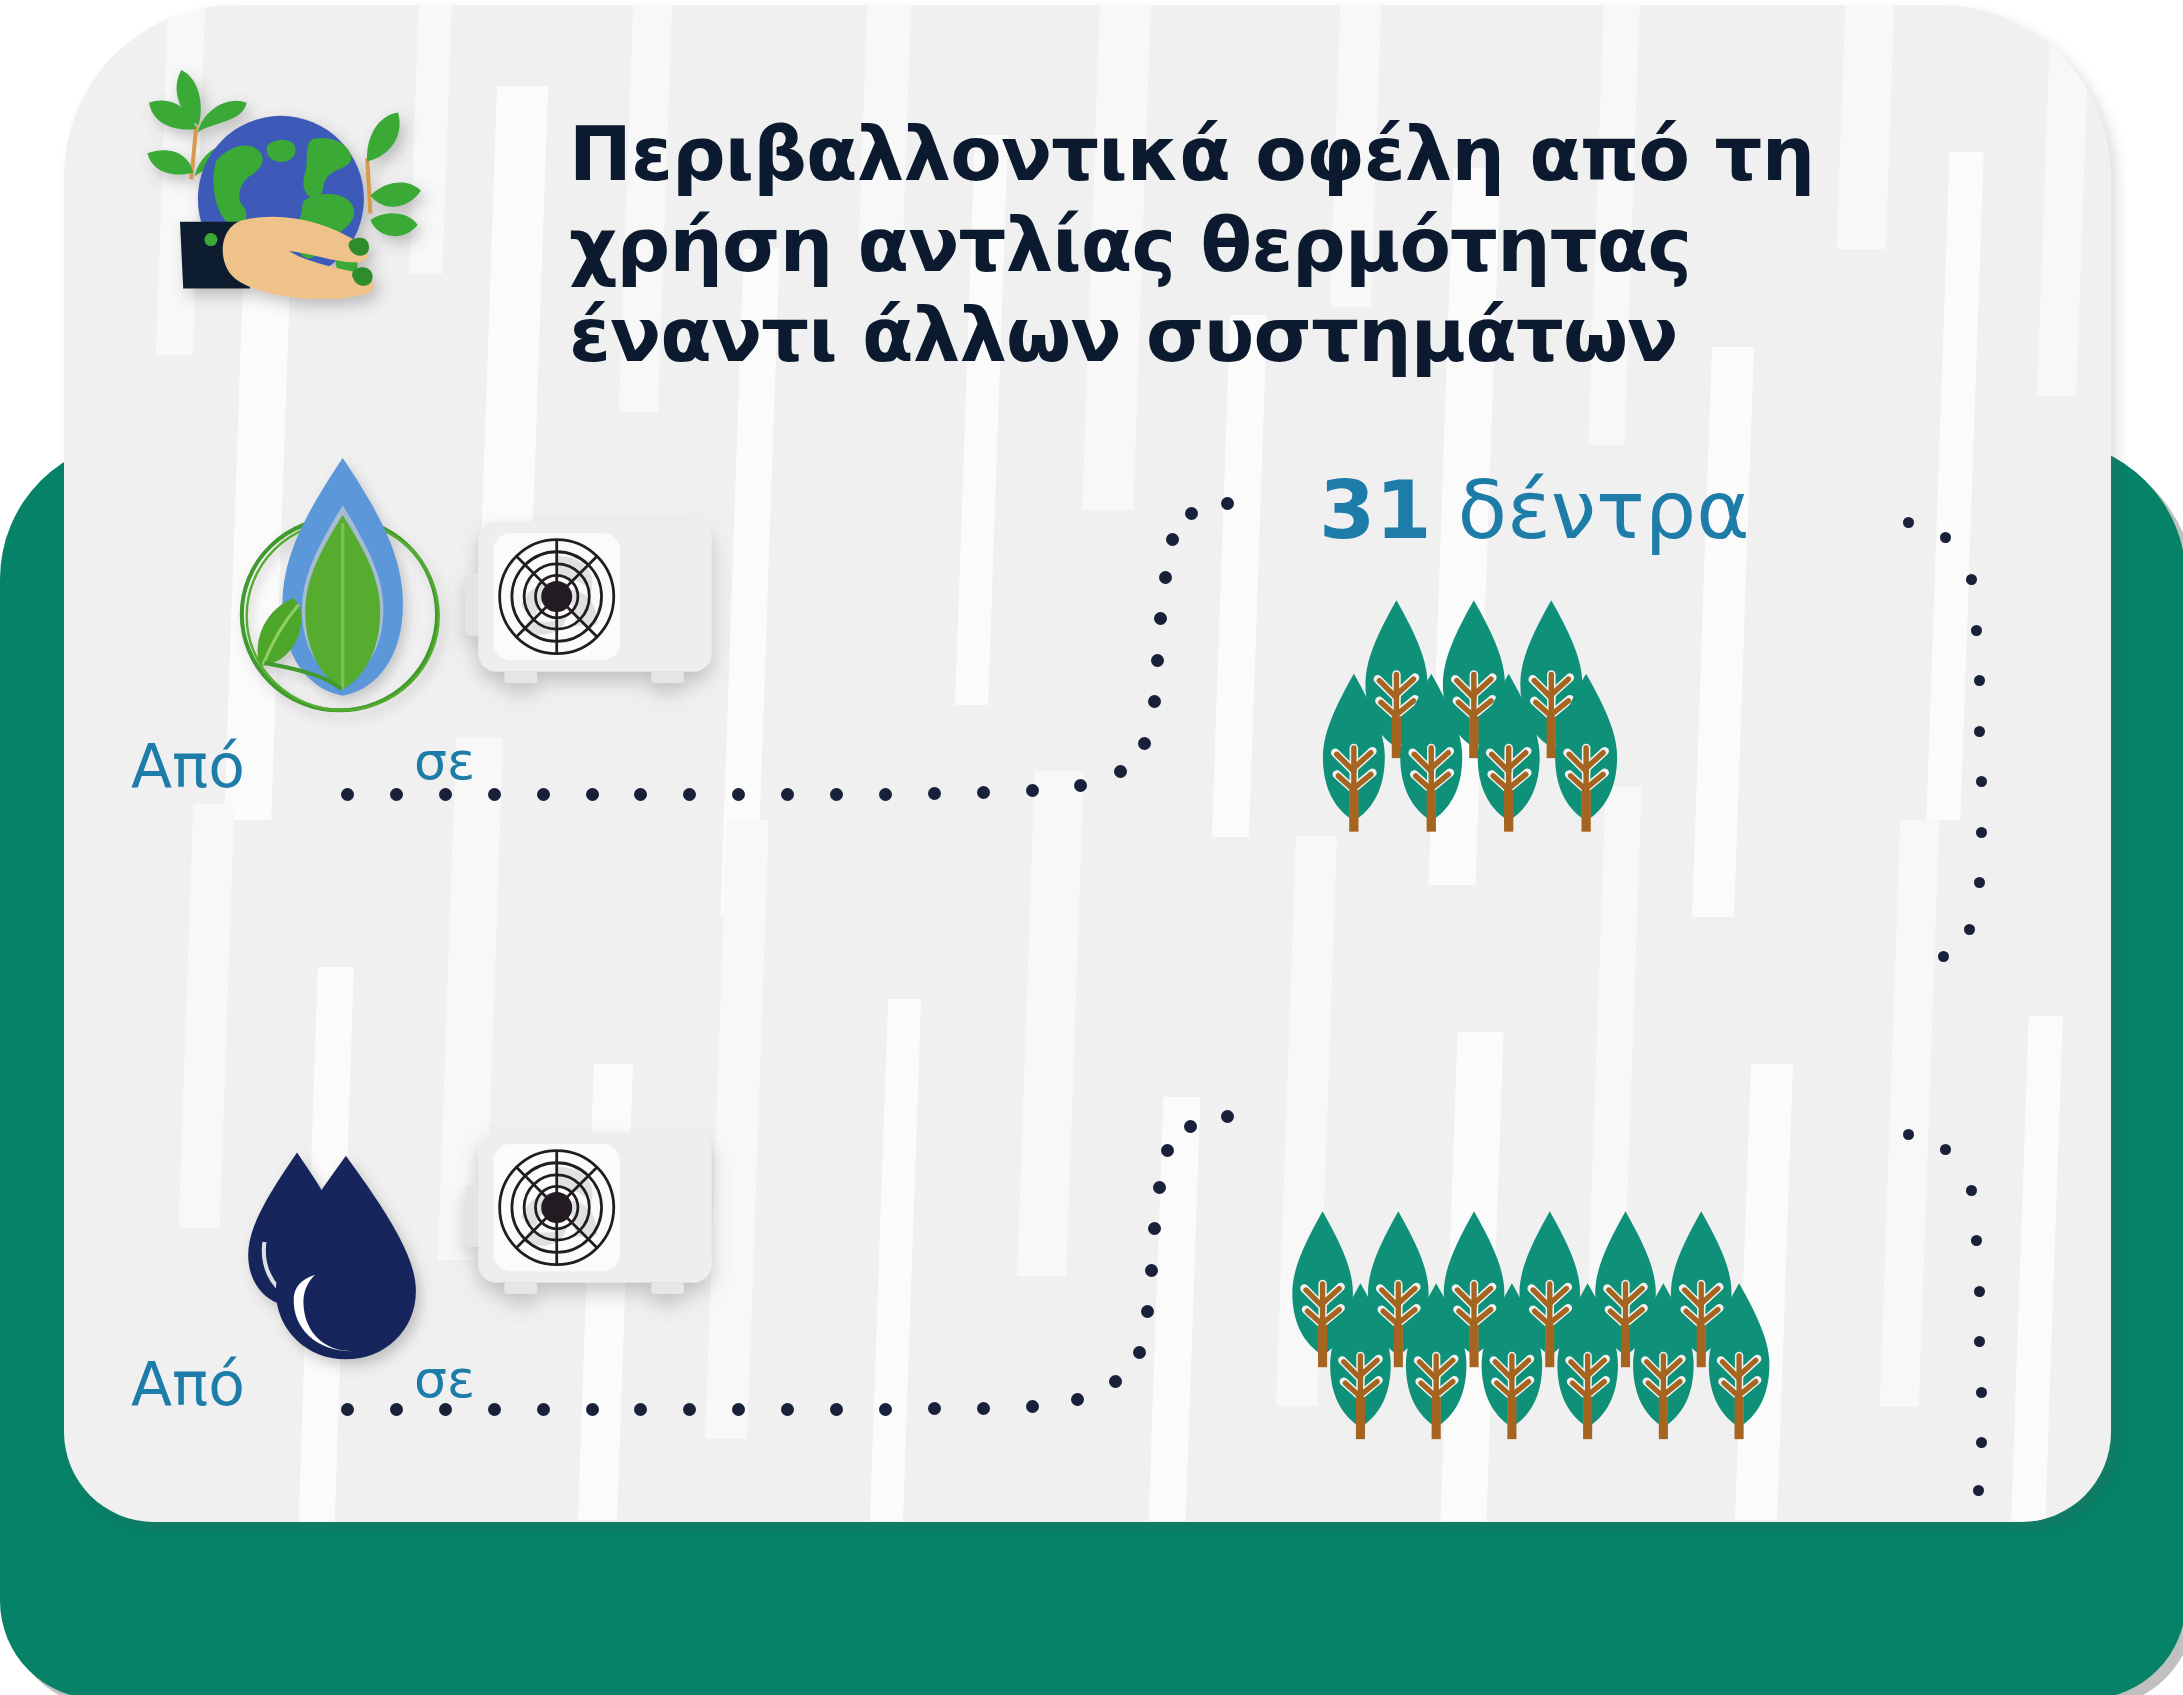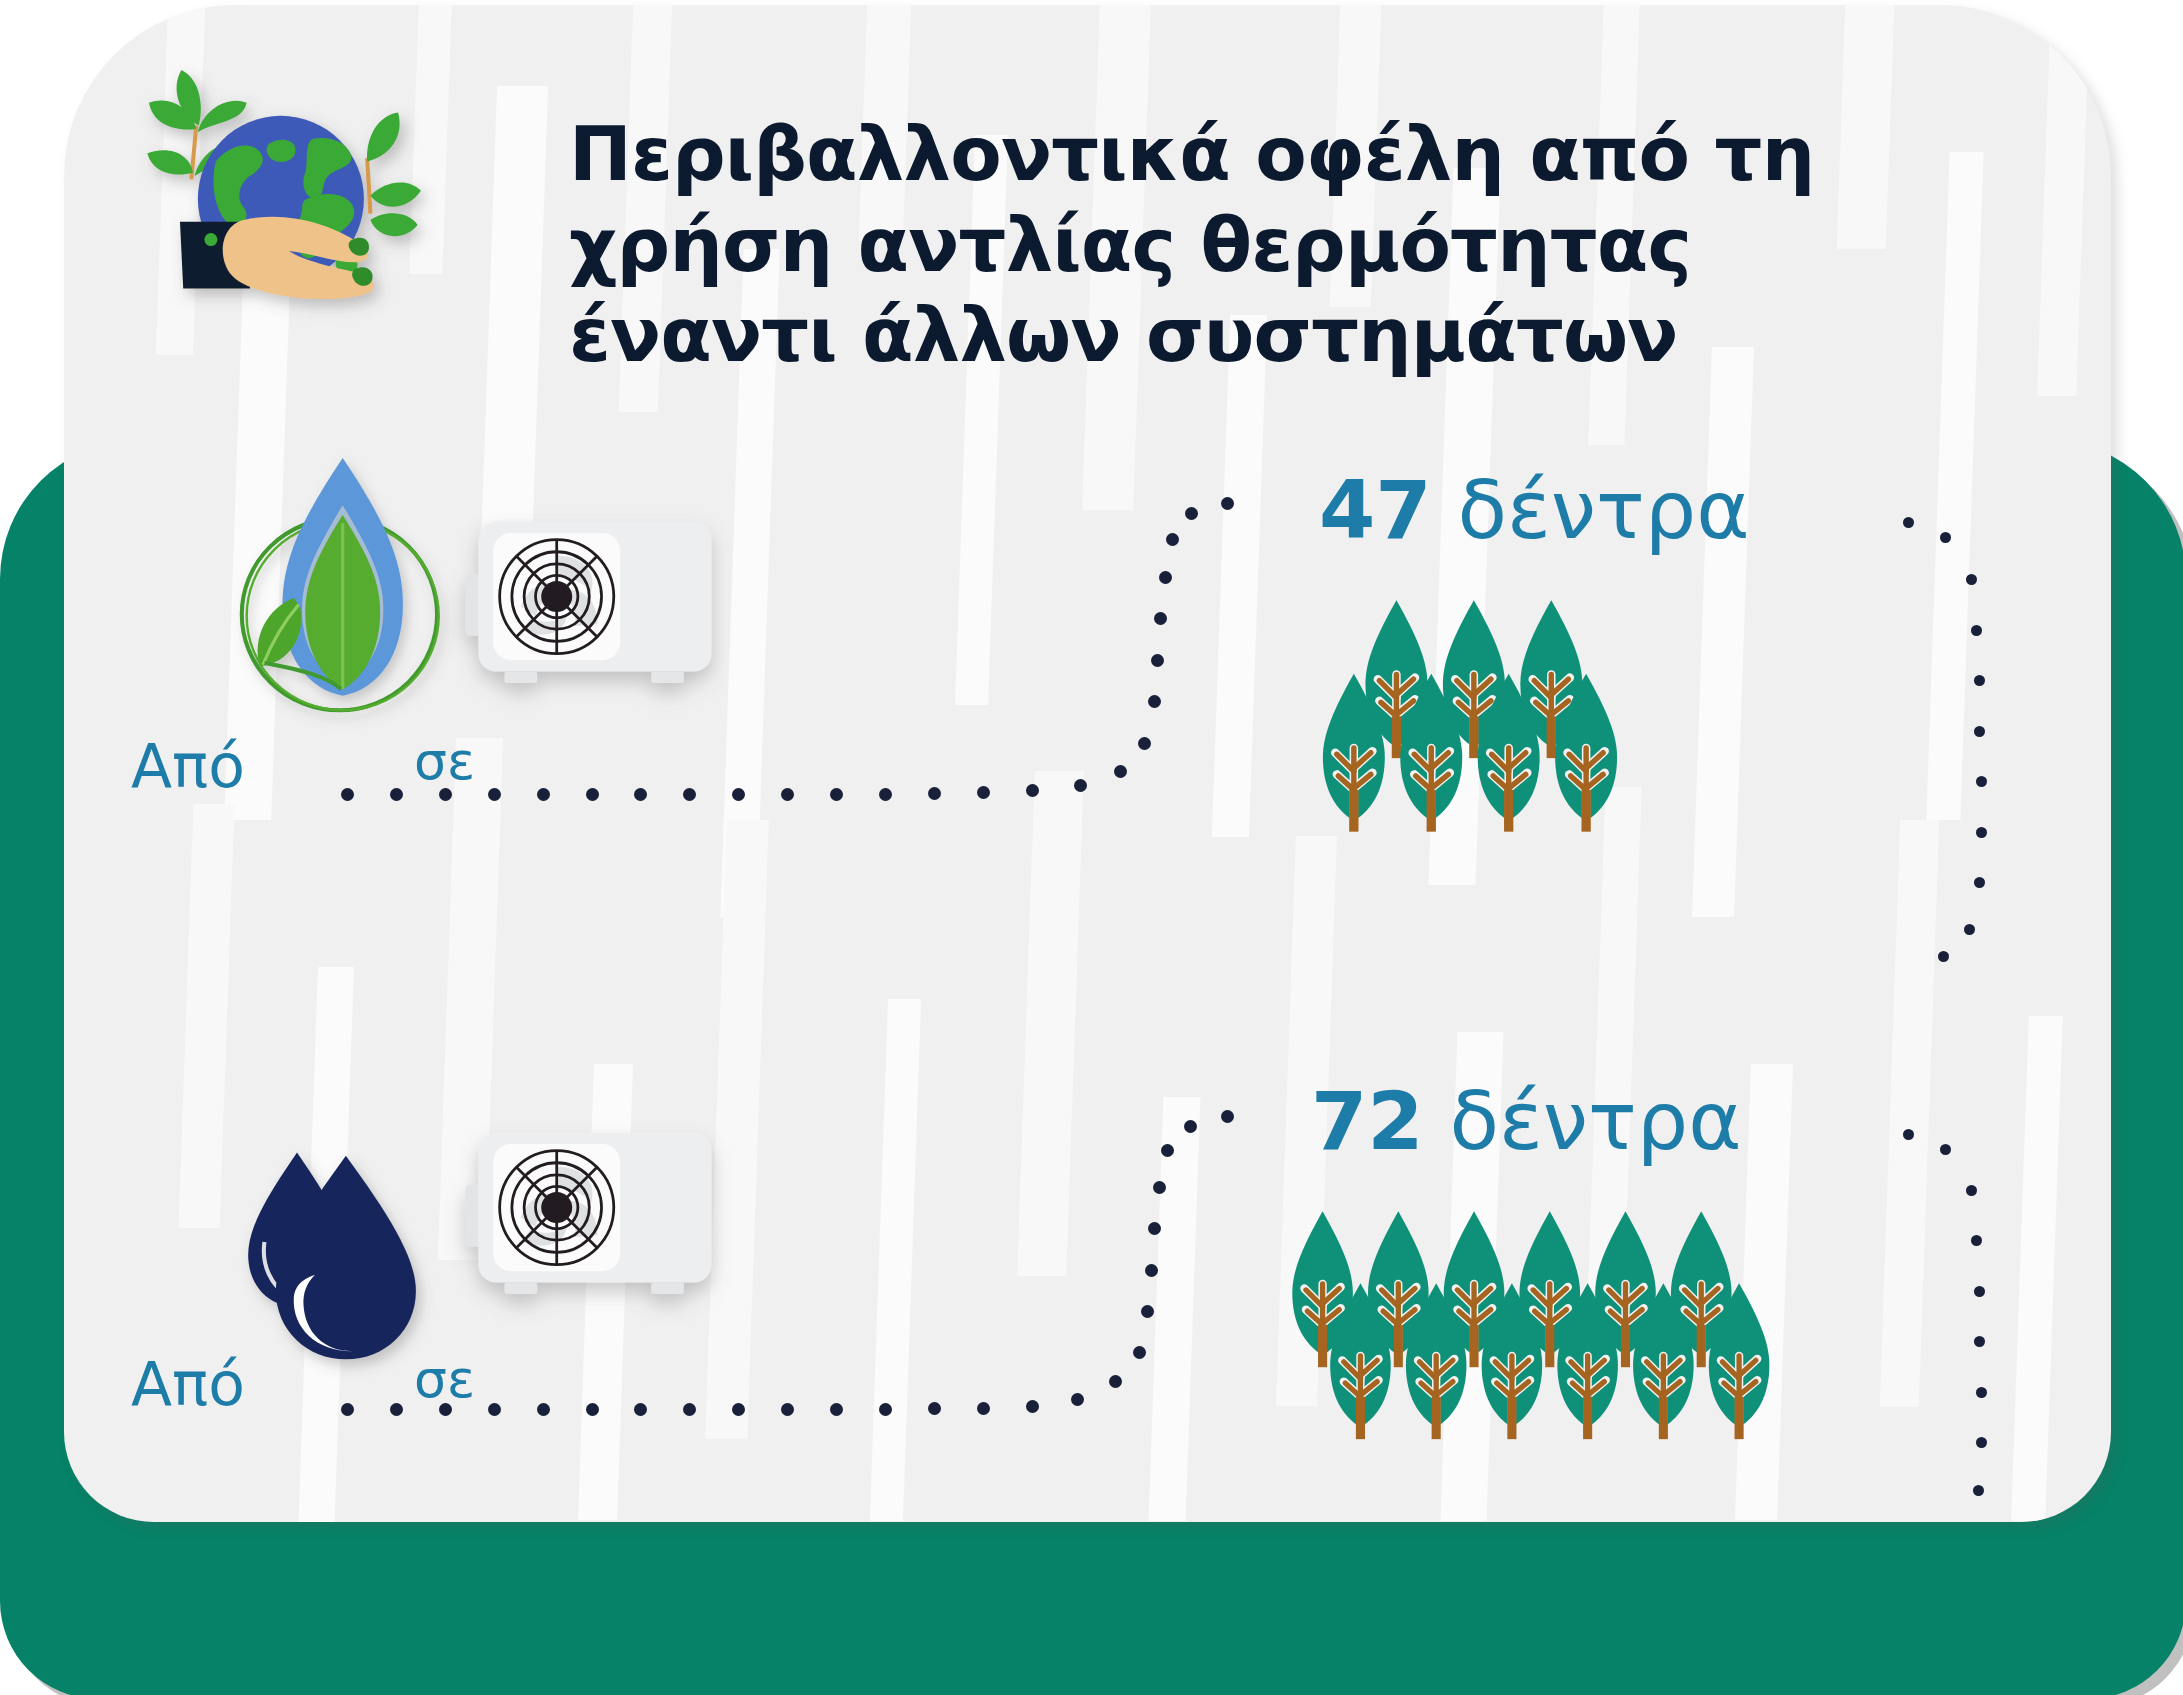--- a/index.html
+++ b/index.html
@@ -262,21 +262,21 @@
         <div class="dot" style="left:1084px;top:266px;"></div>
         <div class="dot" style="left:1087px;top:225px;"></div>
         <div class="dot" style="left:1090px;top:183px;"></div>
         <div class="dot" style="left:1095px;top:142px;"></div>
         <div class="dot" style="left:1102px;top:104px;"></div>
         <div class="dot" style="left:1121px;top:78px;"></div>
         <div class="dot" style="left:1157px;top:68px;"></div>
       </div>
 
       <div class="count-line" style="left:1255px;top:34px;">
-        <span class="num">47</span>
+        <span class="num">31</span>
         <span> δέντρα</span>
       </div>
 
       <div class="trees-wrap" style="left:1255px;top:171px;width:326px;height:253px;">
         <svg width="326" height="253" viewBox="0 0 400 310">
           <defs>
             <g id="tree-g">
               <path d="M40 0 C66 46 80 78 80 108 C80 148 64 176 40 190
                        C16 176 0 148 0 108 C0 78 14 46 40 0 Z" fill="#0e9178"></path>
               <g stroke="#f2f2f2" stroke-width="11" fill="none" stroke-linecap="round">
@@ -400,24 +400,20 @@
         <div class="dot" style="left:1069px;top:290px;"></div>
         <div class="dot" style="left:1077px;top:249px;"></div>
         <div class="dot" style="left:1081px;top:208px;"></div>
         <div class="dot" style="left:1084px;top:166px;"></div>
         <div class="dot" style="left:1089px;top:125px;"></div>
         <div class="dot" style="left:1097px;top:88px;"></div>
         <div class="dot" style="left:1120px;top:64px;"></div>
         <div class="dot" style="left:1157px;top:54px;"></div>
       </div>
 
-      <div class="count-line" style="left:1247px;top:18px;">
-        <span class="num">72</span>
-        <span> δέντρα</span>
-      </div>
 
       <div class="trees-wrap" style="left:1198px;top:155px;width:456px;height:261px;">
         <svg width="456" height="261" viewBox="0 0 560 320">
           <defs>
             <g id="tree-o">
               <path d="M40 0 C66 46 80 78 80 108 C80 148 64 176 40 190
                        C16 176 0 148 0 108 C0 78 14 46 40 0 Z" fill="#0e9178"></path>
               <g stroke="#f2f2f2" stroke-width="11" fill="none" stroke-linecap="round">
                 <path d="M40 96 L40 196"></path>
                 <path d="M40 126 L16 102"></path>

